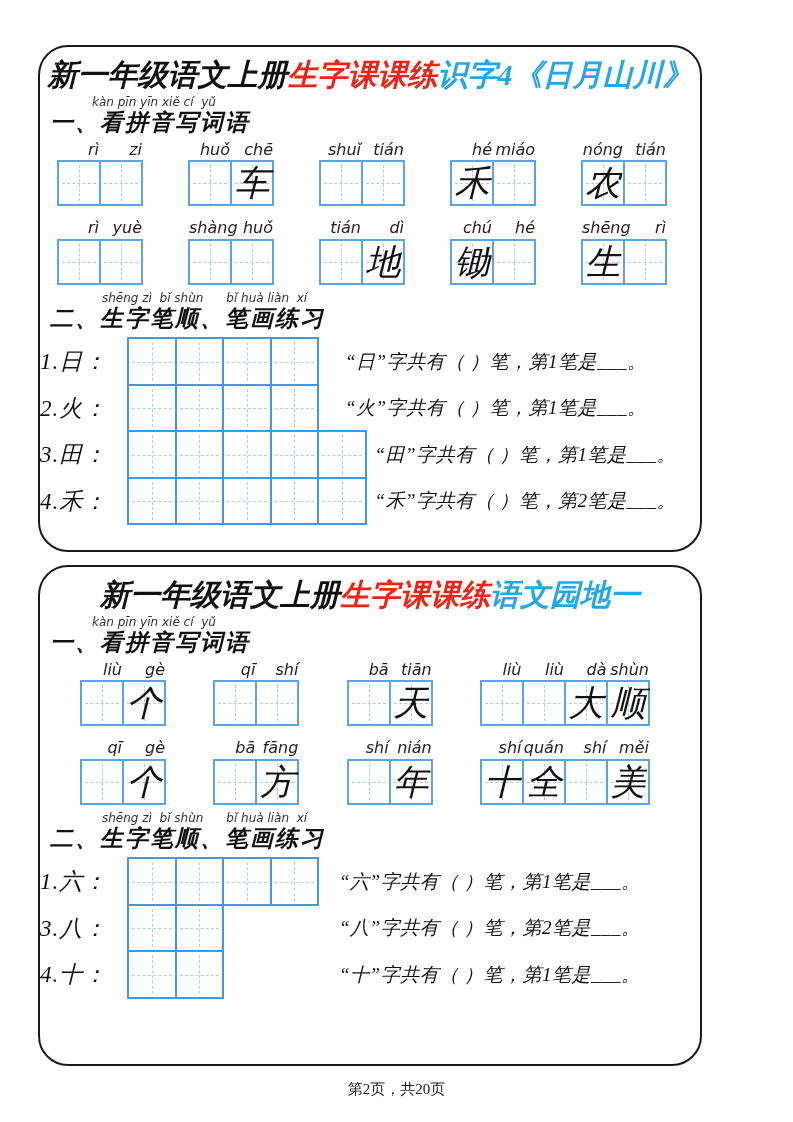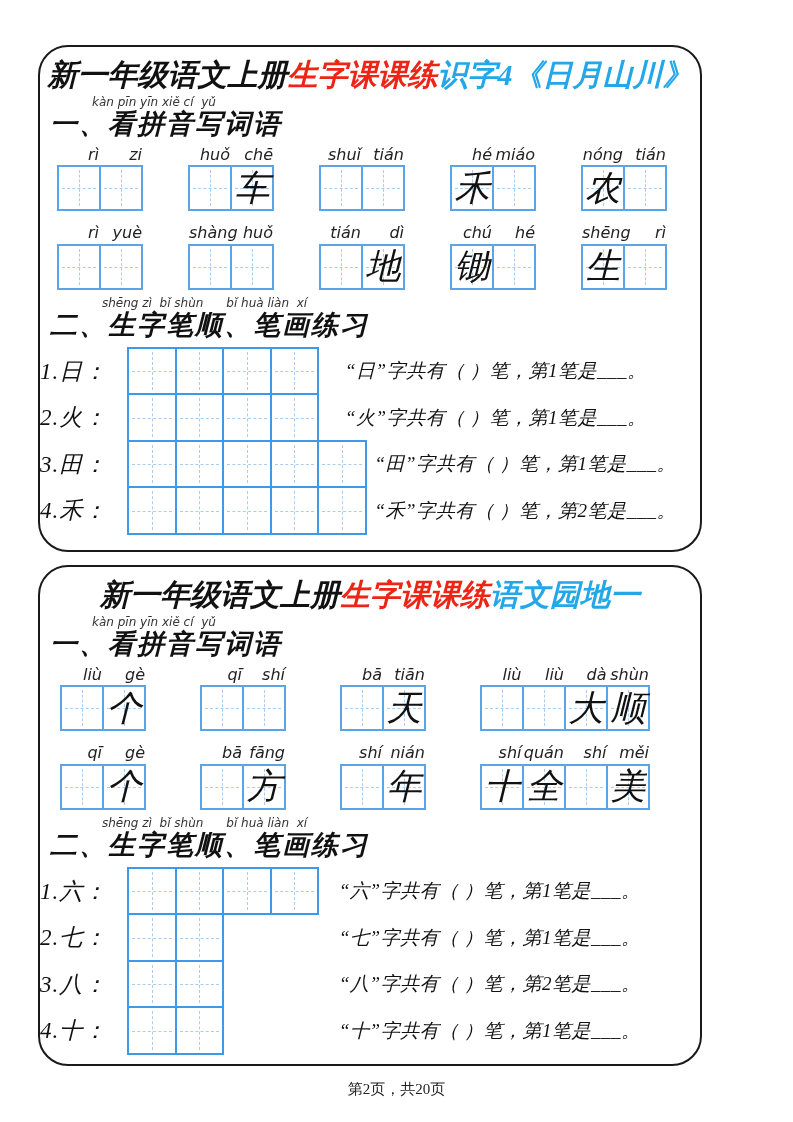--- a/index.html
+++ b/index.html
@@ -39,27 +39,27 @@
   .t-red  { color: var(--red); }
   .t-blue { color: var(--blue); }
 
   .sec-pinyin {
     font-family: "DejaVu Sans", sans-serif;
     font-size: 12px; color: #333; line-height: 1.1;
     margin: 3px 0 0 52px; white-space: pre;
   }
   .sp2 { margin-left: 62px; margin-top: 7px; }
   .sec-heading {
-    margin: 0 4px 0 10px; font-size: 27px; font-weight: 600;
+    margin: 0 4px 0 10px; font-size: 23px; font-weight: 600;
     line-height: 1.18; letter-spacing: 2px;
   }
 
   .word-row { display: flex; justify-content: space-between; margin-top: 5px; }
   .card-a .word-row { padding: 0 33px 0 17px; }
-  .card-b .word-row { padding: 0 50px 0 20px; }
+  .card-b .word-row { padding: 0 50px 0 40px; }
   .word-row.second { margin-top: 13px; }
   .py-row {
     display: flex; font-family: "DejaVu Sans", sans-serif;
     font-size: 16px; color: #222; margin-bottom: 2px; line-height: 1.1;
   }
   .py-syl { flex: 1; text-align: right; white-space: nowrap; padding: 0 1px; }
   .boxes { display: flex; }
   .cell {
     width: 44px; height: 46px; flex: none;
     border: 2px solid var(--boxb); background: #fff;
@@ -416,30 +416,20 @@
             <div class="p-grid">
               <div class="pcell"></div>
               <div class="pcell"></div>
               <div class="pcell"></div>
               <div class="pcell"></div>
             </div>
           </div>
           <div class="p-question">“六”字共有（ ）笔，第1笔是___。</div>
         </div>
         <div class="p-row cells2">
-          <div class="p-label">2.七：</div>
-          <div class="p-gridwrap">
-            <div class="p-grid">
-              <div class="pcell"></div>
-              <div class="pcell"></div>
-            </div>
-          </div>
-          <div class="p-question">“七”字共有（ ）笔，第1笔是___。</div>
-        </div>
-        <div class="p-row cells2">
           <div class="p-label">3.八：</div>
           <div class="p-gridwrap">
             <div class="p-grid">
               <div class="pcell"></div>
               <div class="pcell"></div>
             </div>
           </div>
           <div class="p-question">“八”字共有（ ）笔，第2笔是___。</div>
         </div>
         <div class="p-row cells2">

